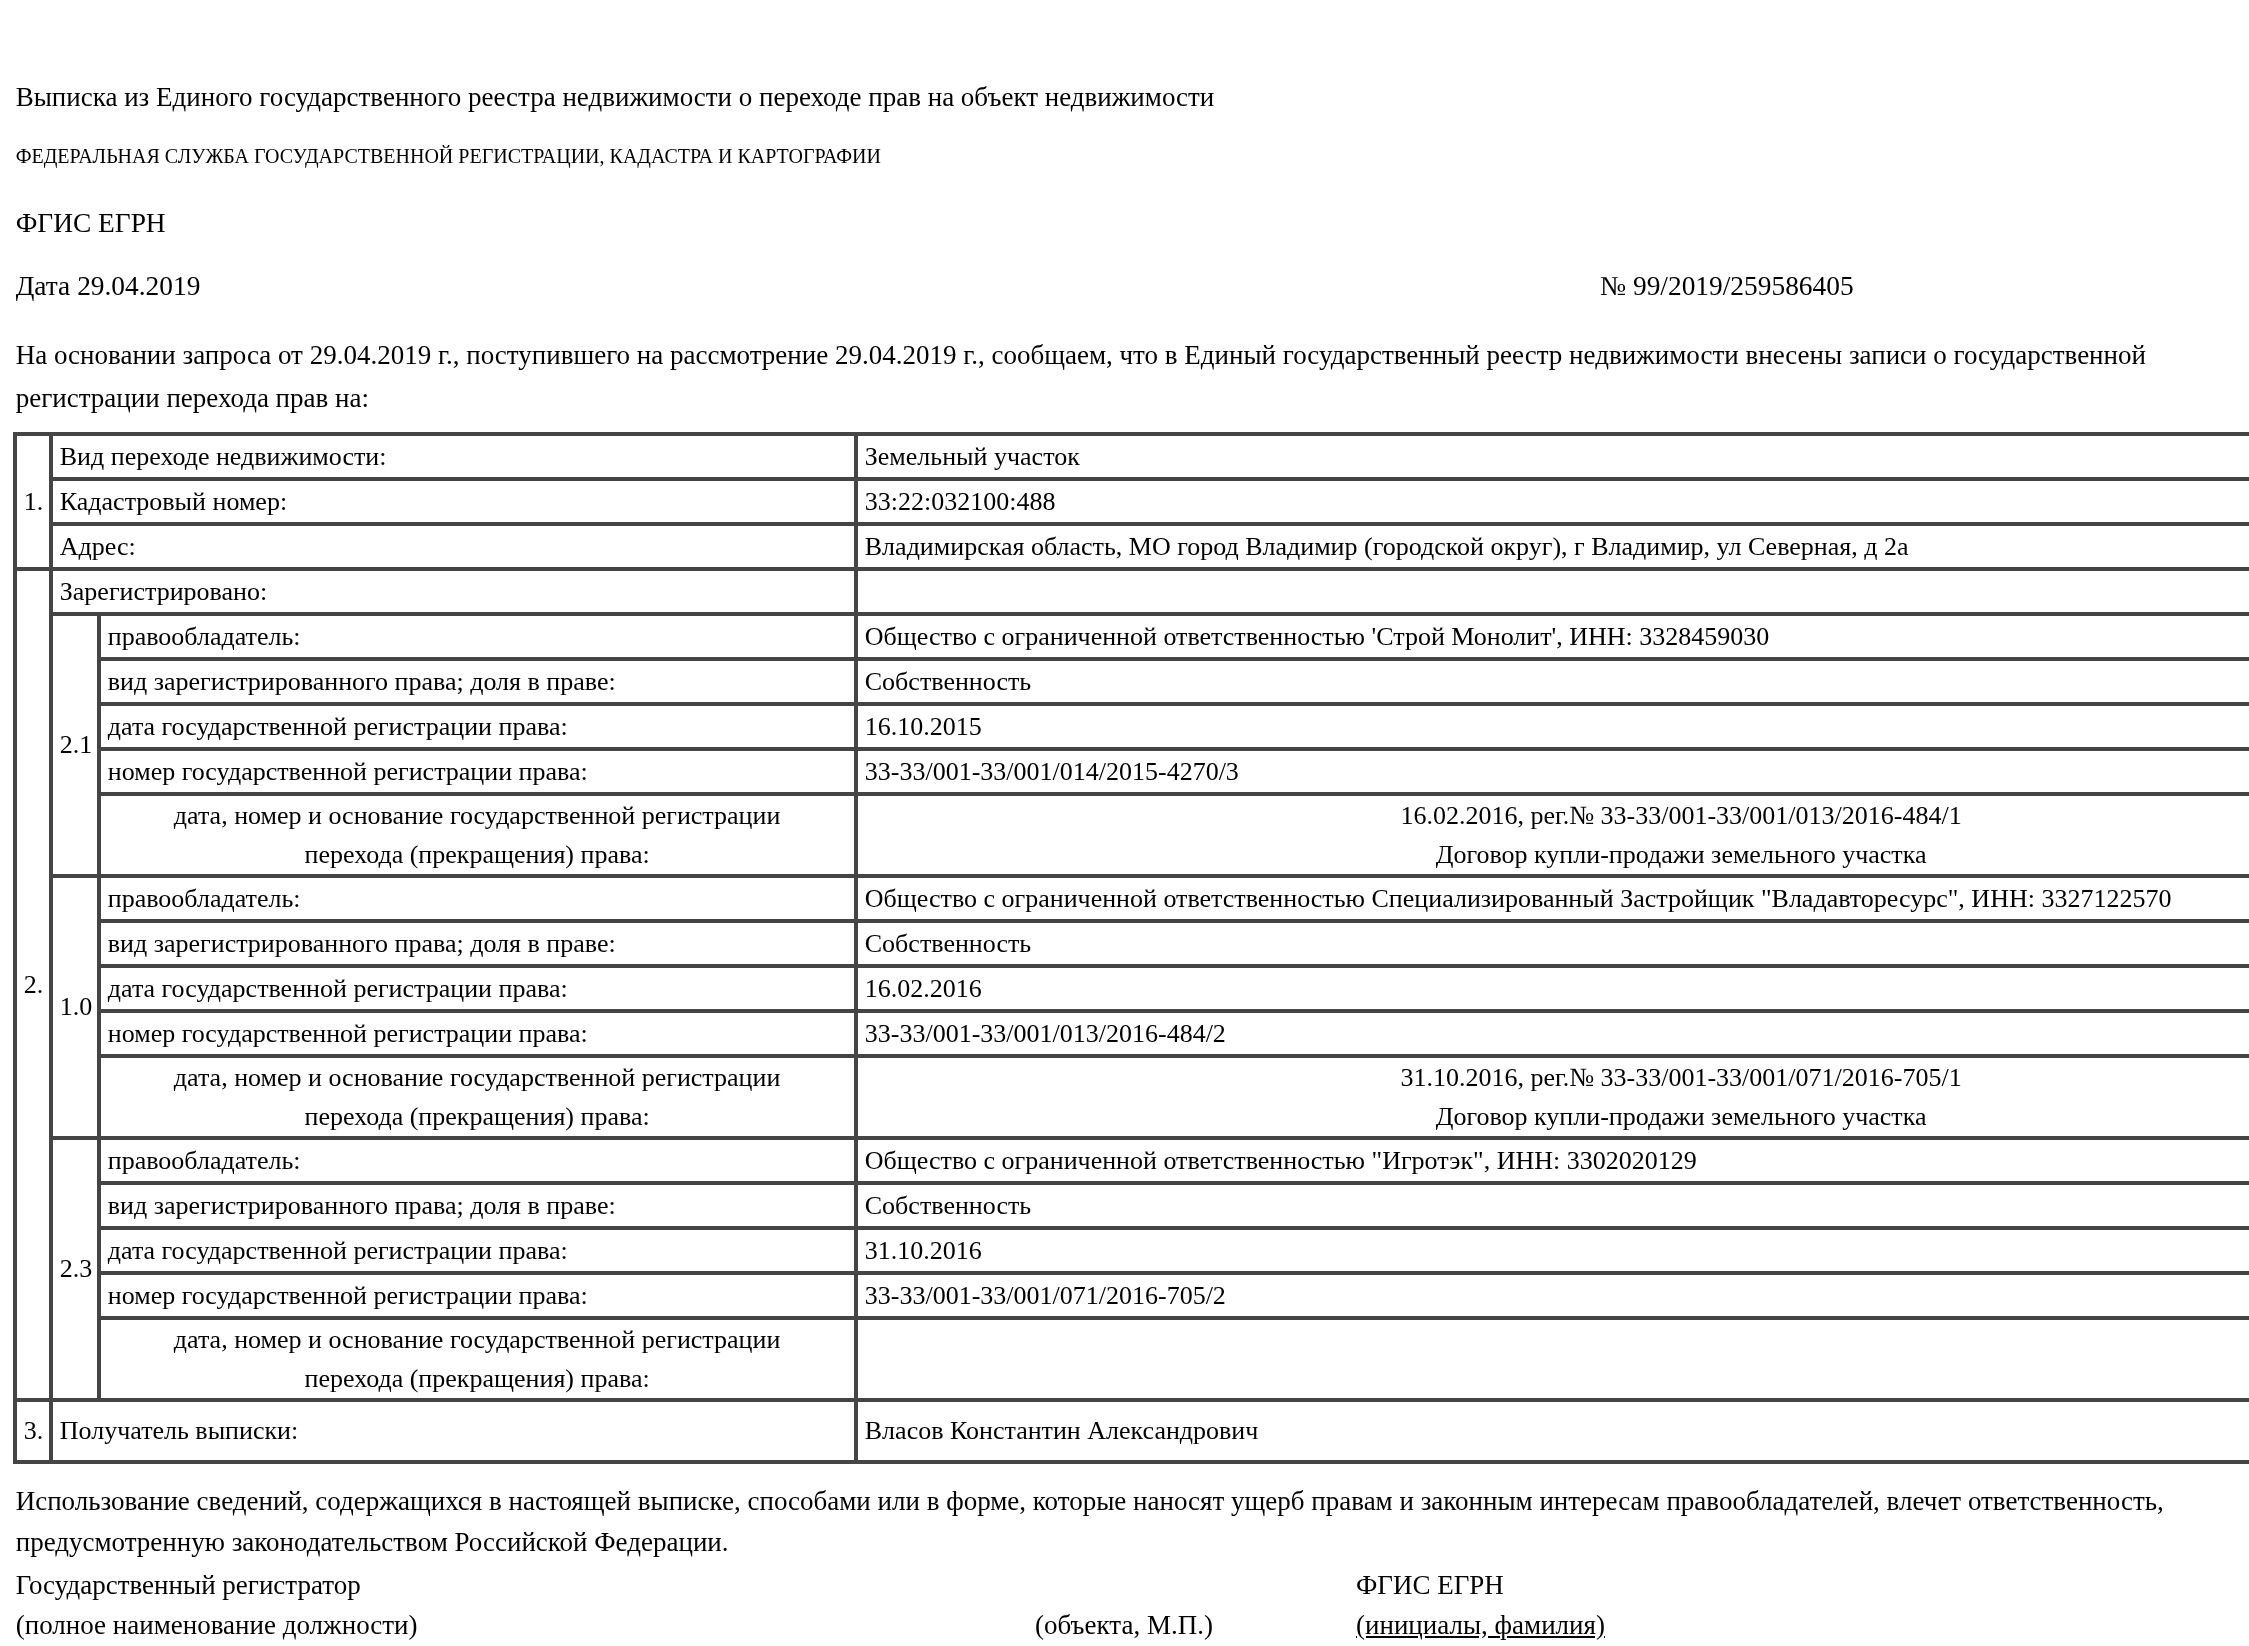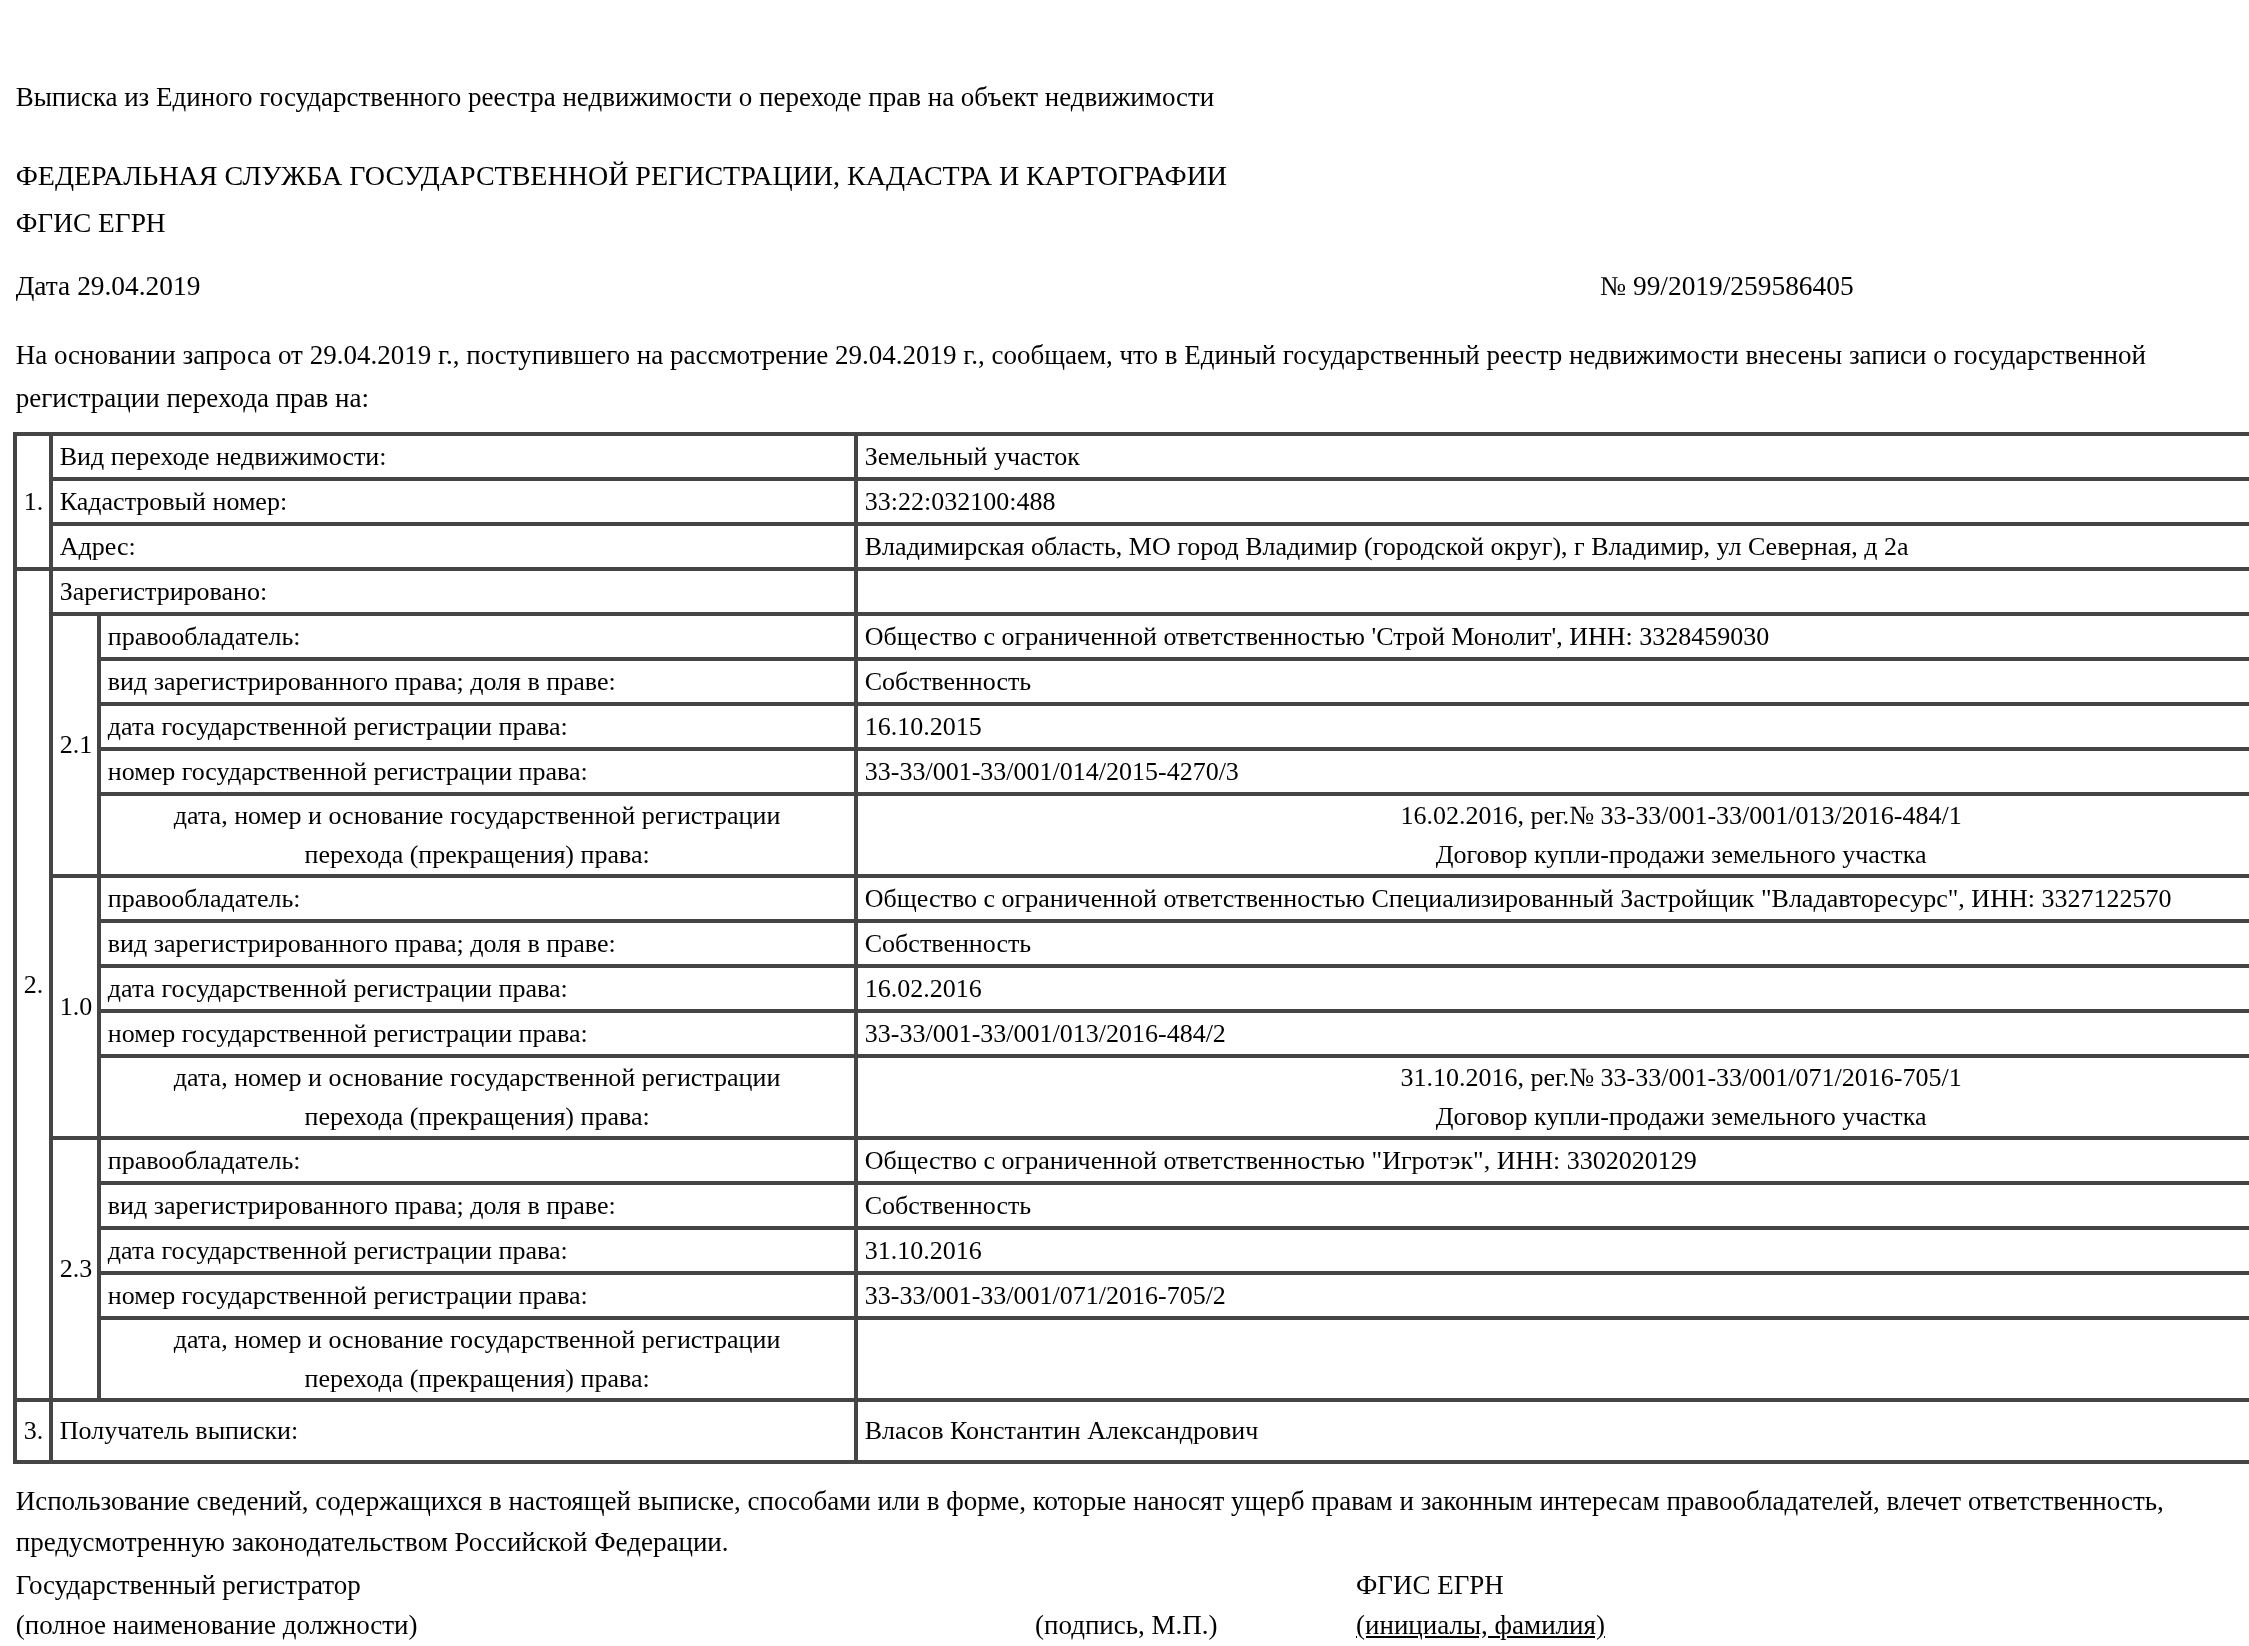--- a/index.html
+++ b/index.html
@@ -4,21 +4,21 @@
 <style>
   html,body{
     margin:0;padding:0;background:#ffffff;color:#000;
     font-family:"Liberation Serif","DejaVu Serif",serif;
   }
   .page{position:relative;width:2518px;height:1646px;overflow:hidden;background:#fff;}
 
   .abs{position:absolute;}
 
   .doc-title{left:15.7px;top:82px;font-size:27px;font-weight:normal;white-space:nowrap;}
-  .agency{left:15.7px;top:160px;font-size:28px;white-space:nowrap;}
+  .agency{left:15.7px;top:145px;font-size:20px;white-space:nowrap;}
   .system{left:15.7px;top:208px;font-size:27.4px;white-space:nowrap;}
 
   .dateline{left:0;top:271px;width:2518px;height:36px;font-size:27.4px;}
   .date-label{position:absolute;left:15.7px;top:0;white-space:nowrap;}
   .doc-number{position:absolute;left:1600px;top:0;white-space:nowrap;}
 
   .intro{left:15.7px;top:334px;width:2493px;font-size:27px;line-height:43px;}
 
   table.egrn{
     position:absolute;left:12.6px;top:432px;
@@ -191,18 +191,18 @@
     <div>предусмотренную законодательством Российской Федерации.</div>
   </div>
 
   <div class="abs registrar-row">
     <span class="registrar-label">Государственный регистратор</span>
     <span class="registrar-value">ФГИС ЕГРН</span>
   </div>
 
   <div class="abs hints-row">
     <span class="position-hint">(полное наименование должности)</span>
-    <span class="signature-hint">(подпись, М.П.)</span>
+    <span class="signature-hint">(объекта, М.П.)</span>
     <span class="name-hint">(инициалы, фамилия)</span>
   </div>
 
 </div>
 
 
 </body></html>

